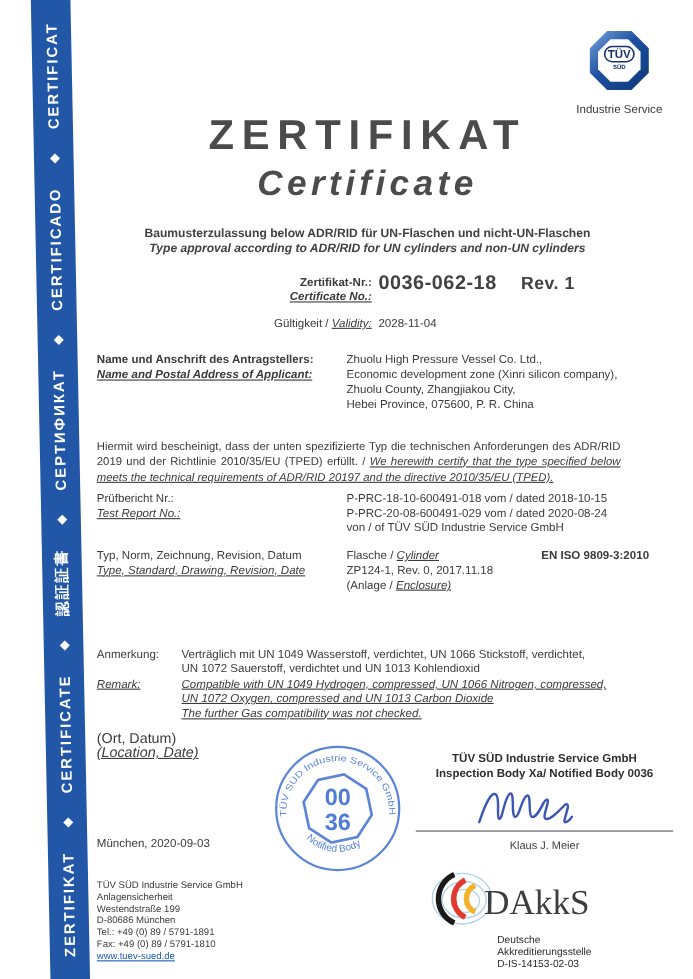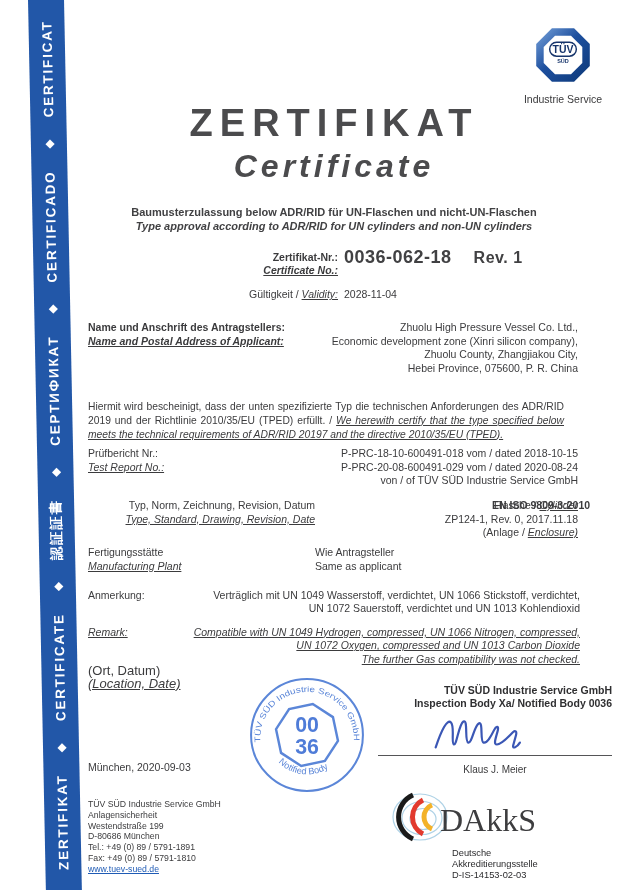--- a/index.html
+++ b/index.html
@@ -32,23 +32,23 @@
     font-size:11px; font-weight:bold; line-height:14px; color:#414143; }
   .subtitle-en { font-style:italic; }
   
   .frow { position:absolute; left:88px; width:490px; display:grid; grid-template-columns:227px 1fr; column-gap:0; font-size:10.5px; line-height:13.5px; }
   .frow .lbl i, .it { font-style:italic;text-decoration:underline; }
   .rt { display:grid; grid-template-columns:250px 1fr; column-gap:6px; position:absolute; left:88px; font-size:10.5px; line-height:13px; }
   .rt .lbl { text-align:right; font-weight:bold; }
   .certno-val { font-size:18px; font-weight:bold; color:#414143; letter-spacing:0.5px; white-space:nowrap; }
   .certno-val .rev { font-size:16px; margin-left:22px; }
   .standard { position:absolute; left:460px; top:499px; font-size:10.5px; font-weight:bold; white-space:nowrap;padding-left:32px; }
-  .nw { white-space:nowrap;text-align:right; }
+  .nw { white-space:nowrap; }
   .statement { position:absolute; left:88px; top:400px; width:476px; font-size:10.3px; line-height:13.8px; text-align:justify; }
-  .remark-grid { position:absolute; left:88px; top:589px; width:492px; display:grid; grid-template-columns:77px 1fr; font-size:10.5px; line-height:13.4px;gap:10px; }
+  .remark-grid { position:absolute; left:88px; top:589px; width:492px; display:grid; grid-template-columns:77px 1fr; font-size:10.5px; line-height:13.4px; }
   
   .ort { position:absolute; left:88px; top:664px; font-size:13px; line-height:13px; }
   .muenchen { position:absolute; left:88px; top:761px; font-size:10.5px; }
   .stamp { position:absolute; left:247px; top:675px; }
   .sig-block { position:absolute; left:378px; top:684px; width:234px; text-align:center; font-size:10.5px; font-weight:bold; line-height:13px; color:#2f2f31; }
   .sig-svg { display:block; margin:1px auto 0; }
   .sig-rule { border-top:1.3px solid #55555 7; border-top:1.3px solid #555557; width:100%; }
   .signer { font-weight:normal; font-size:10px; margin-top:7px; color:#3b3b3d; }
   .address { position:absolute; left:88px; top:799px; font-size:8.7px; line-height:10.8px; color:#3b3b3d; }
   .address a { color:#1f5bb5; text-decoration:underline; }
@@ -155,30 +155,20 @@
       <div class="it nw">Type, Standard, Drawing, Revision, Date</div>
     </div>
     <div>
       <div class="nw"><span>Flasche / </span><span class="it">Cylinder</span></div>
       <div class="nw">ZP124-1, Rev. 0, 2017.11.18</div>
       <div class="nw"><span>(Anlage / </span><span class="it">Enclosure)</span></div>
     </div>
   </div>
   <div class="standard">EN ISO 9809-3:2010</div>
 
-  <div class="frow" style="top:546px;">
-    <div class="lbl">
-      <div>Fertigungsstätte</div>
-      <div class="it">Manufacturing Plant</div>
-    </div>
-    <div>
-      <div>Wie Antragsteller</div>
-      <div>Same as applicant</div>
-    </div>
-  </div>
 
   <div class="remark-grid">
     <div>Anmerkung:</div>
     <div>
       <div class="nw">Verträglich mit UN 1049 Wasserstoff, verdichtet, UN 1066 Stickstoff, verdichtet,</div>
       <div class="nw">UN 1072 Sauerstoff, verdichtet und UN 1013 Kohlendioxid</div>
     </div>
     <div class="it">Remark:</div>
     <div class="it">
       <div class="nw">Compatible with UN 1049 Hydrogen, compressed, UN 1066 Nitrogen, compressed,</div>

